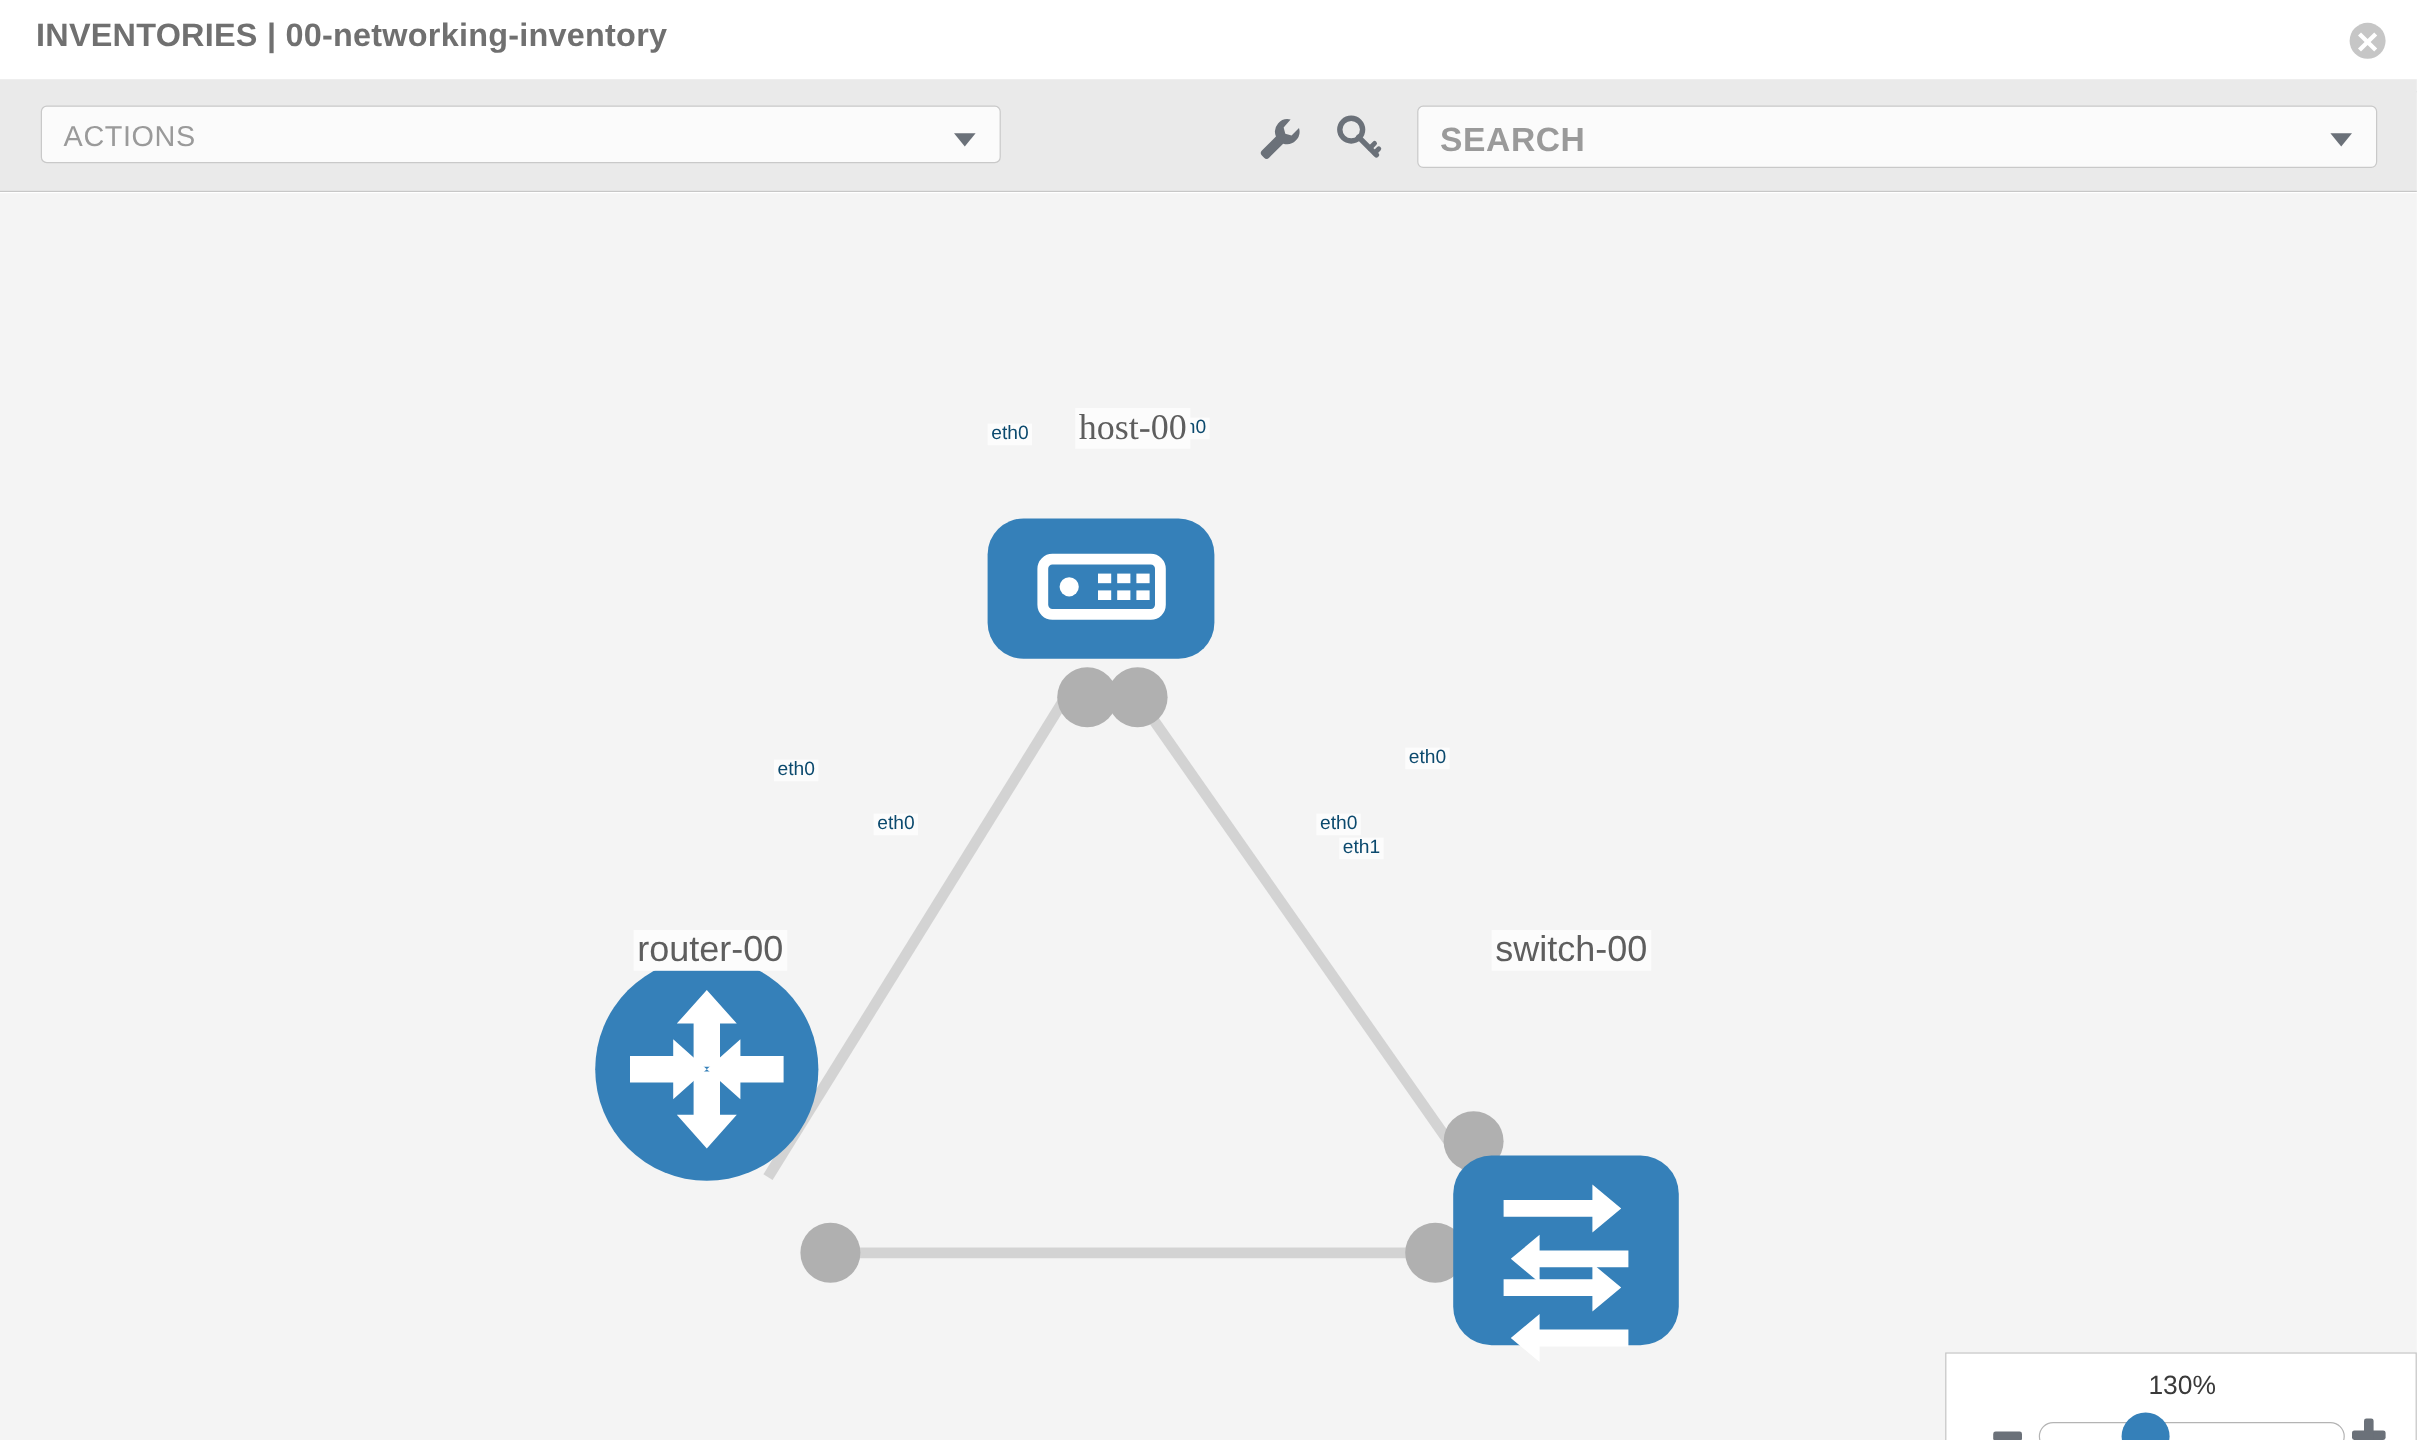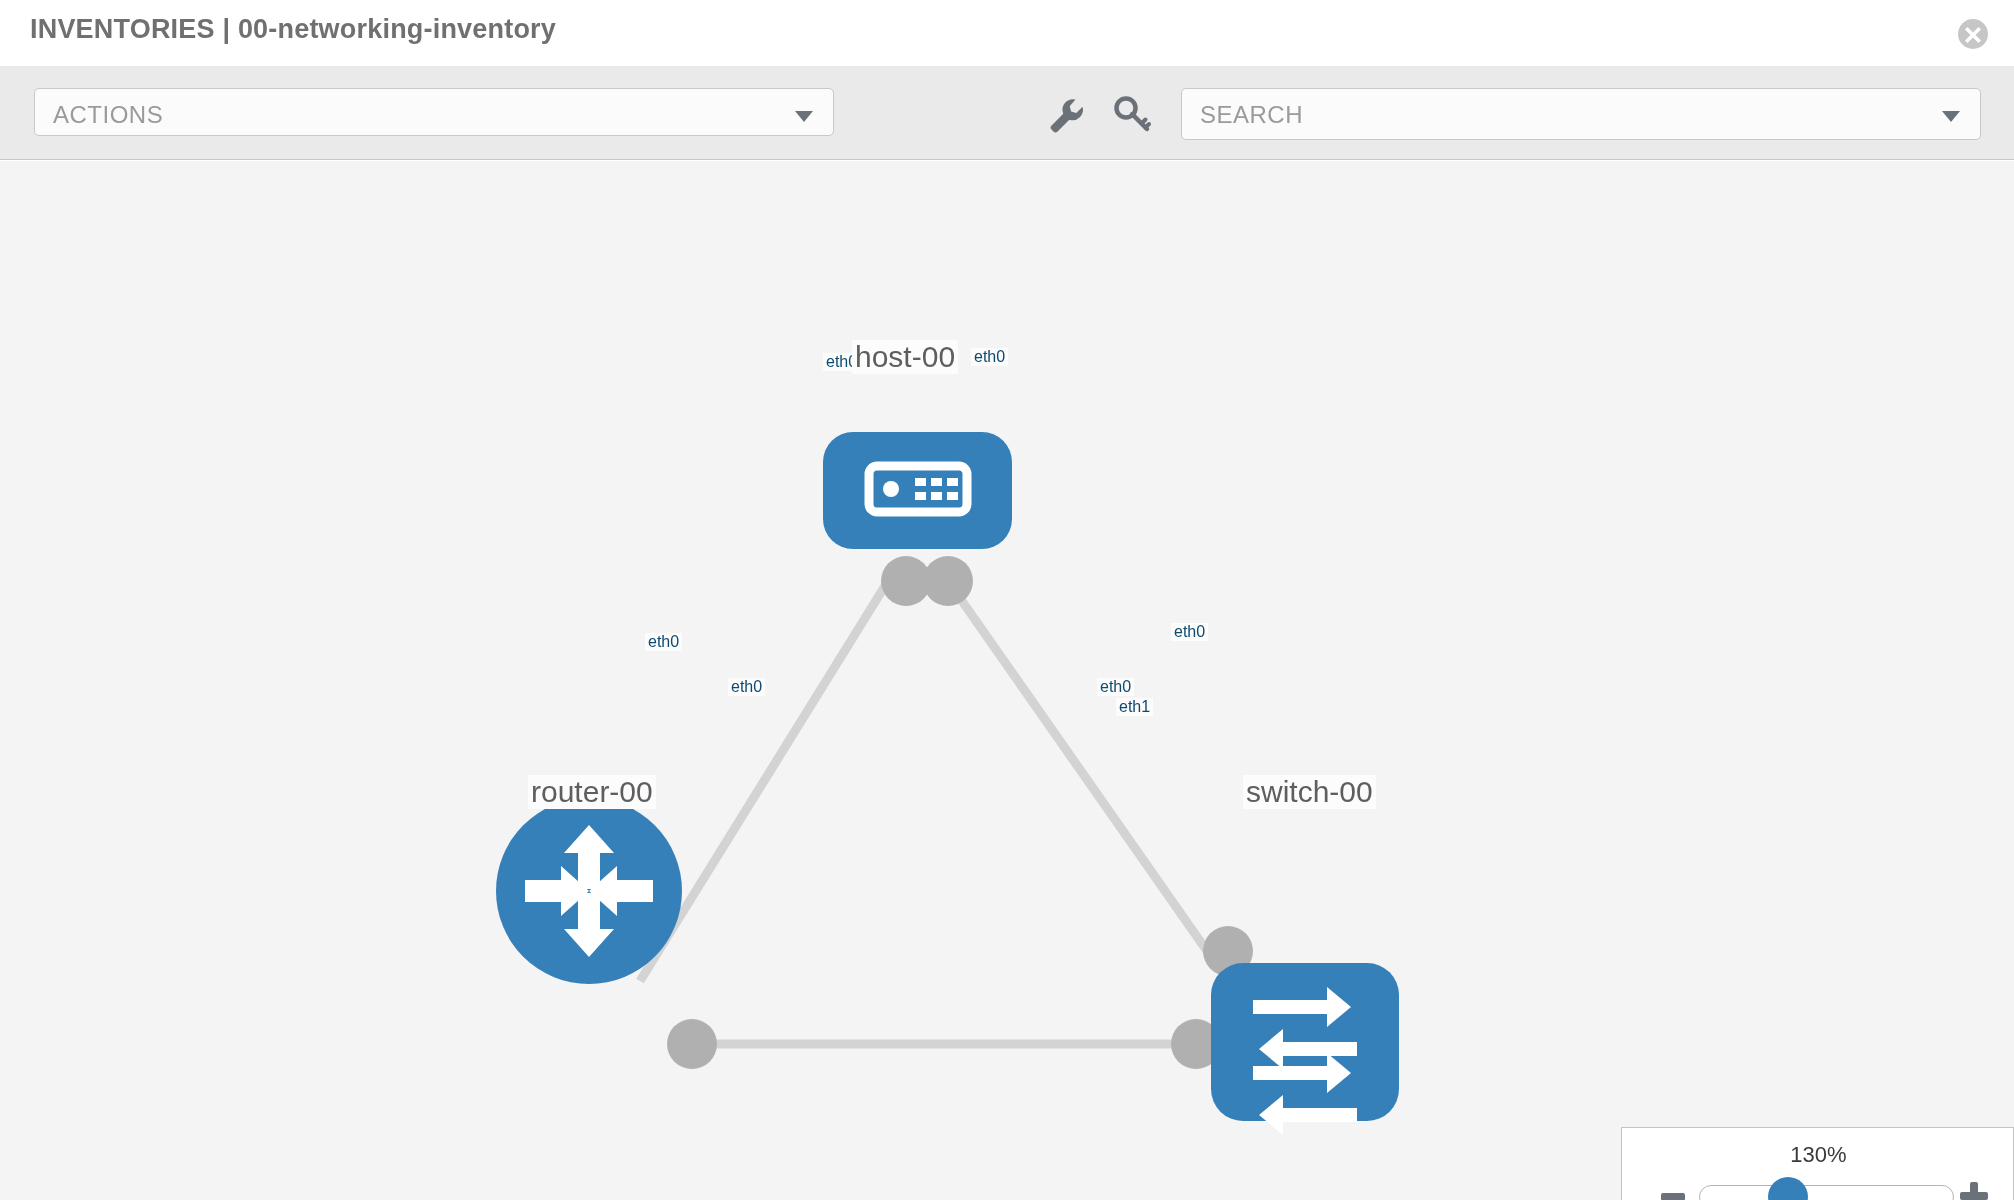--- a/index.html
+++ b/index.html
@@ -86,23 +86,24 @@
     left: 1181px; top: 22px;
     width: 800px; height: 52px;
     background: #fbfbfb;
     border: 1px solid #c9c9c9;
     border-radius: 5px;
     cursor: text;
   }
   .search-label {
     position: absolute;
     left: 18px; top: 12px;
-    font-size: 24px;
+    font-size: 28px;
     color: #9a9a9a;
     letter-spacing: 0.5px;
+    font-weight: bold;
   }
 
   
   .canvas {
     position: absolute;
     left: 0; top: 161px;
     width: 2014px; height: 1039px;
     background: #f4f4f4;
     overflow: hidden;
   }
@@ -293,21 +294,21 @@
   </svg>
 
   <div class="edge-label" style="left:823px; top:192px;">eth0</div>
   <div class="edge-label" style="left:971px; top:187px;">eth0</div>
   <div class="edge-label" style="left:645px; top:472px;">eth0</div>
   <div class="edge-label" style="left:1171px; top:462px;">eth0</div>
   <div class="edge-label" style="left:728px; top:517px;">eth0</div>
   <div class="edge-label" style="left:1097px; top:517px;">eth0</div>
   <div class="edge-label" style="left:1116px; top:517px;margin-top:20px;">eth1</div>
 
-  <div class="node-label" style="left:852px; top:179px;">host-00</div>
+  <div class="node-label" style="left:896px; top:179px;font-family:Liberation Serif, serif;">host-00</div>
   <div class="node-label" style="left:528px; top:614px;">router-00</div>
   <div class="node-label" style="left:1243px; top:614px;">switch-00</div>
 
 </div>
 
 <div class="zoom-panel">
   <div class="zoom-value">130%</div>
   <div class="zoom-minus"></div>
   <div class="zoom-track"></div>
   <div class="zoom-thumb"></div>

